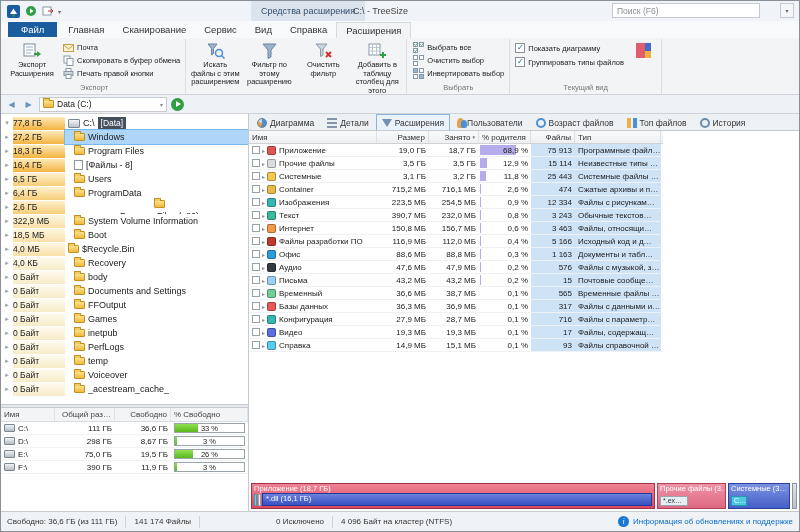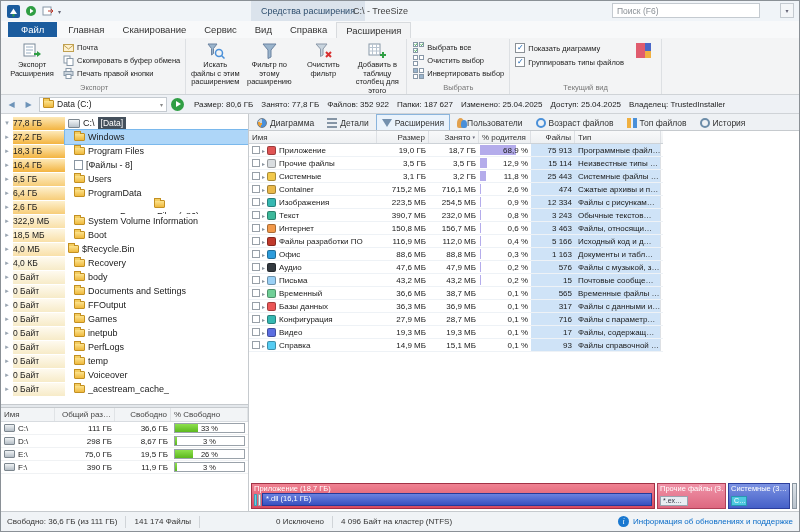--- a/index.html
+++ b/index.html
@@ -342,29 +342,20 @@
 
   <div class="addressbar">
     <span class="navbtn">◀</span>
     <span class="navbtn">▶</span>
     <div class="crumb">
       <span class="folder-icon"></span>
       <span>Data (C:)</span>
       <span class="chev">▾</span>
     </div>
     <span class="playbtn"></span>
-    <div class="scan-summary">
-        <span class="sum-item">Размер: 80,6 ГБ</span>
-        <span class="sum-item">Занято: 77,8 ГБ</span>
-        <span class="sum-item">Файлов: 352 922</span>
-        <span class="sum-item">Папки: 187 627</span>
-        <span class="sum-item">Изменено: 25.04.2025</span>
-        <span class="sum-item">Доступ: 25.04.2025</span>
-        <span class="sum-item">Владелец: TrustedInstaller</span>
-      </div>
   </div>
 
   <div class="content">
 
     <div class="leftpane">
       <div class="tree">
           <div class="trow">
             <span class="exp">▾</span>
             <span class="tsize tone-hot">77,8 ГБ</span>
             <span class="tname-wrap">

